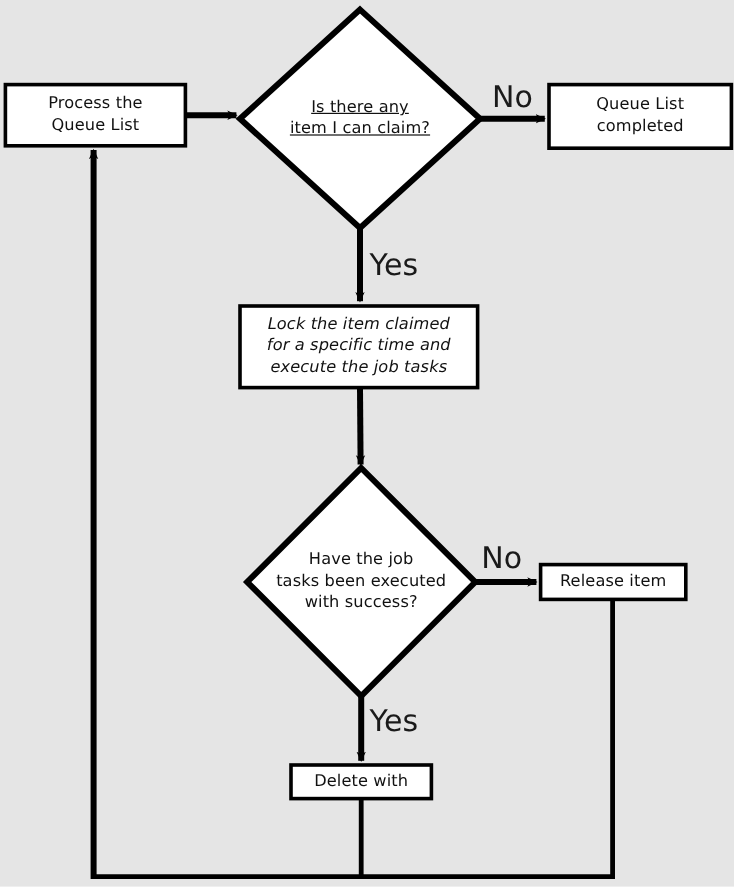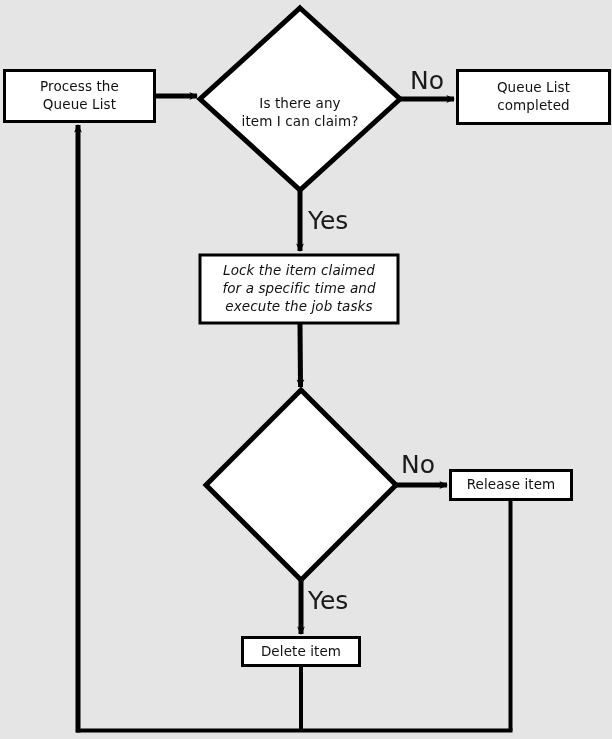--- a/index.html
+++ b/index.html
@@ -108,34 +108,37 @@
     
     <line x1="512.5" y1="730.5" x2="76" y2="730.5" stroke="#000000" stroke-width="4"></line>
 
     
     <line x1="78" y1="732.5" x2="78" y2="125" stroke="#000000" stroke-width="5" marker-end="url(#arrowhead)"></line>
   </svg>
 
   <div class="node-label" style="left:4px; top:70px; width:151px; height:52px;">Process the
 Queue List</div>
 
-  <div class="node-label" style="left:205px; top:84px; width:190px; height:58px;">Is there any
+  <div class="node-label" style="left:205px; top:70px; width:190px; height:58px;text-decoration:underline;">Is there any
 item I can claim?</div>
 
   <div class="node-label" style="left:457px; top:70px; width:153px; height:54px;">Queue List
 completed</div>
 
   <div class="node-label" style="left:199px; top:254px; width:200px; height:70px;font-style:italic;">Lock the item claimed
 for a specific time and
 execute the job tasks</div>
 
+  <div class="node-label" style="left:208px; top:450px; width:186px; height:70px;">Have the job
+tasks been executed
+with success?</div>
 
   <div class="node-label" style="left:450px; top:470px; width:122px; height:30px;border-radius:11px;">Release item</div>
 
-  <div class="node-label" style="left:242px; top:637px; width:118px; height:29px;">Delete item</div>
+  <div class="node-label" style="left:242px; top:637px; width:118px; height:29px;">Delete with</div>
 
   <div class="edge-label" style="left:410px; top:68px;">No</div>
 
   <div class="edge-label" style="left:308px; top:208px;">Yes</div>
 
   <div class="edge-label" style="left:401px; top:452px;">No</div>
 
   <div class="edge-label" style="left:308px; top:588px;">Yes</div>
 
   <div class="hit-area" style="left:4px; top:70px; width:151px; height:52px;"></div>

